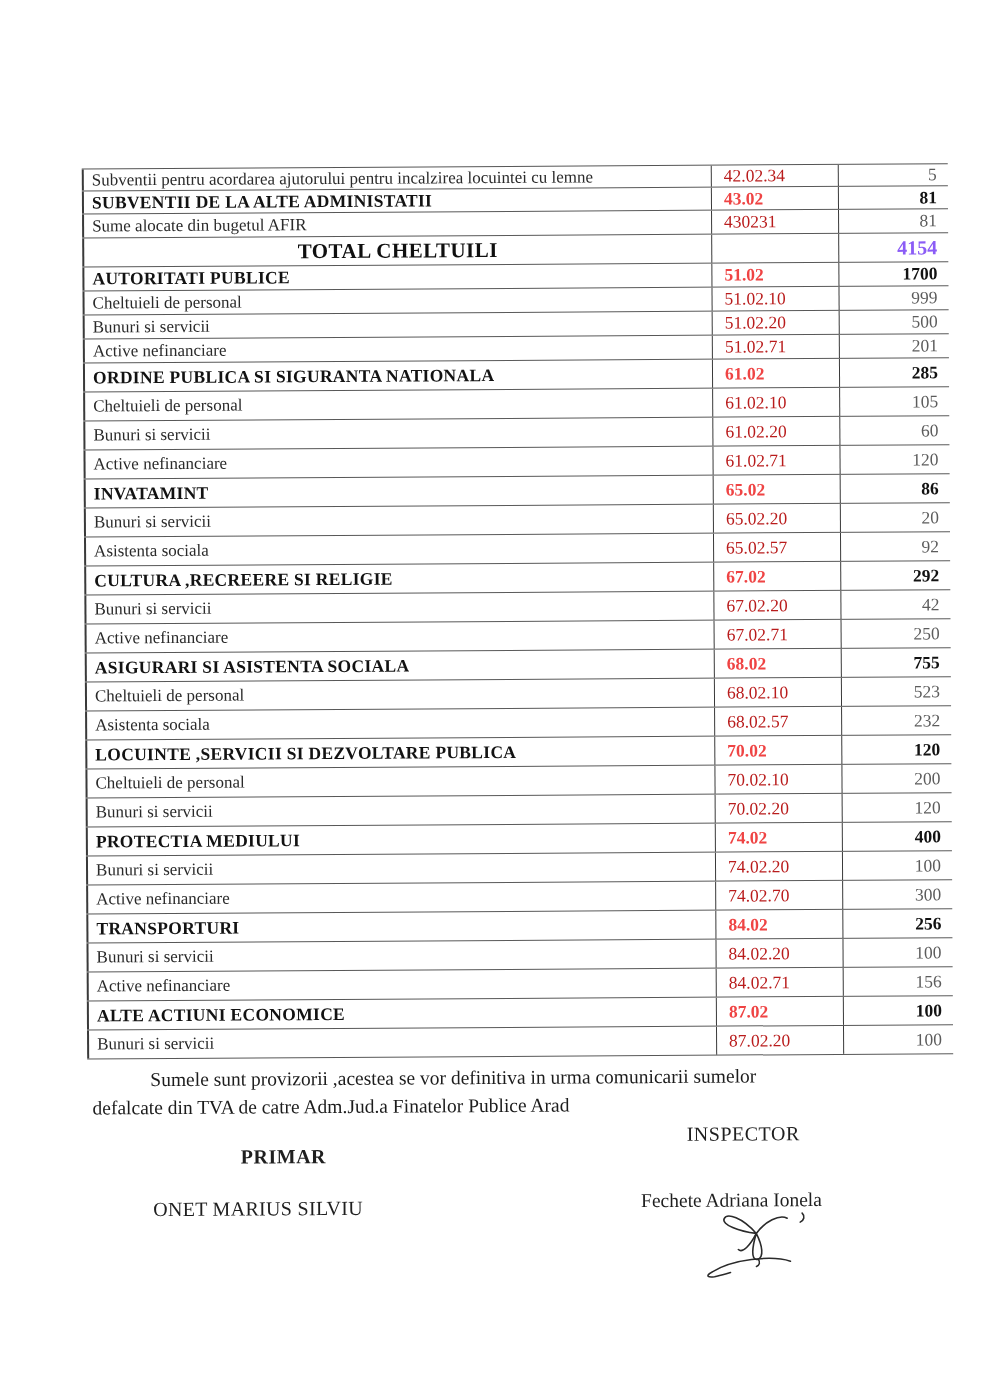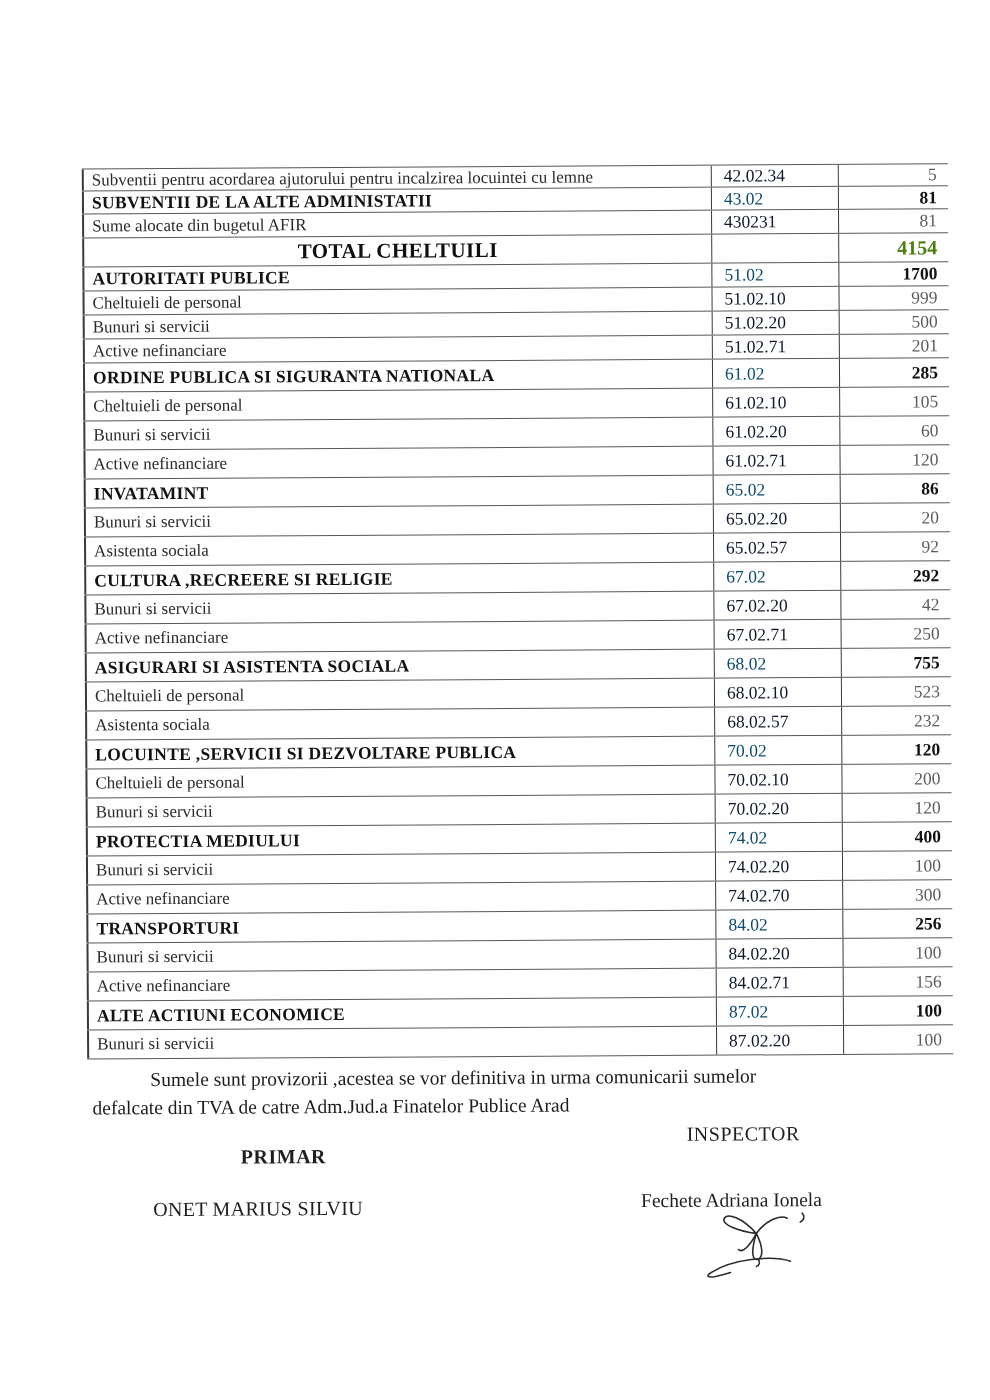--- a/index.html
+++ b/index.html
@@ -26,30 +26,30 @@
     grid-template-columns:630px 127px 108px;
     border-bottom:1px solid #585858;
     box-sizing:border-box;
   }
   .cell { display:flex; align-items:center; box-sizing:border-box; overflow:hidden; white-space:nowrap; }
   .c1 { border-left:2px solid #3a3a3a; border-right:1px solid #3a3a3a; padding-left:8px; }
   .c2 { border-right:1px solid #3a3a3a; padding-left:12px; }
   .c3 { justify-content:flex-end; padding-right:10px; }
 
   .detail .c1 { font-size:17px; color:#2a2a2a; }
-  .detail .c2 { font-size:17.5px; color:#0f172a; }
+  .detail .c2 { font-size:17.5px; color:#b91c1c; }
   .detail .c3 { font-size:17.5px; color:#5c5c5c; }
 
   .section .c1 { font-weight:700; font-size:17.5px; color:#121212; letter-spacing:0.3px; }
-  .section .c2 { font-weight:400; font-size:17.5px; color:#0c4a6e; }
+  .section .c2 { font-weight:700; font-size:17.5px; color:#ef4444; }
   .section .c3 { font-weight:700; font-size:17.5px; color:#121212; }
 
   .total .c1 { font-weight:700; font-size:21px; color:#0f0f0f; justify-content:center; padding-left:0; letter-spacing:0.5px; }
   .total .c2 { }
-  .total .c3 { font-weight:700; font-size:20px; color:#4d7c0f; }
+  .total .c3 { font-weight:700; font-size:20px; color:#8b5cf6; }
 
   
   .abs { position:absolute; white-space:nowrap; }
   #note-line-1 { left:148px; top:1067px; font-size:19.5px; color:#1c1c1c; }
   #note-line-2 { left:90px;  top:1095px; font-size:19.5px; color:#1c1c1c; }
   #primar-title    { left:238px; top:1144px; font-size:20px; letter-spacing:0.5px;font-weight:bold; }
   #inspector-title { left:684px; top:1124px; font-size:20px; letter-spacing:0.5px; }
   #primar-name     { left:150px; top:1196px; font-size:20px; letter-spacing:0.3px; }
   #inspector-name  { left:638px; top:1191px; font-size:19.5px; }
   #signature { position:absolute; left:693px; top:1208px; }

